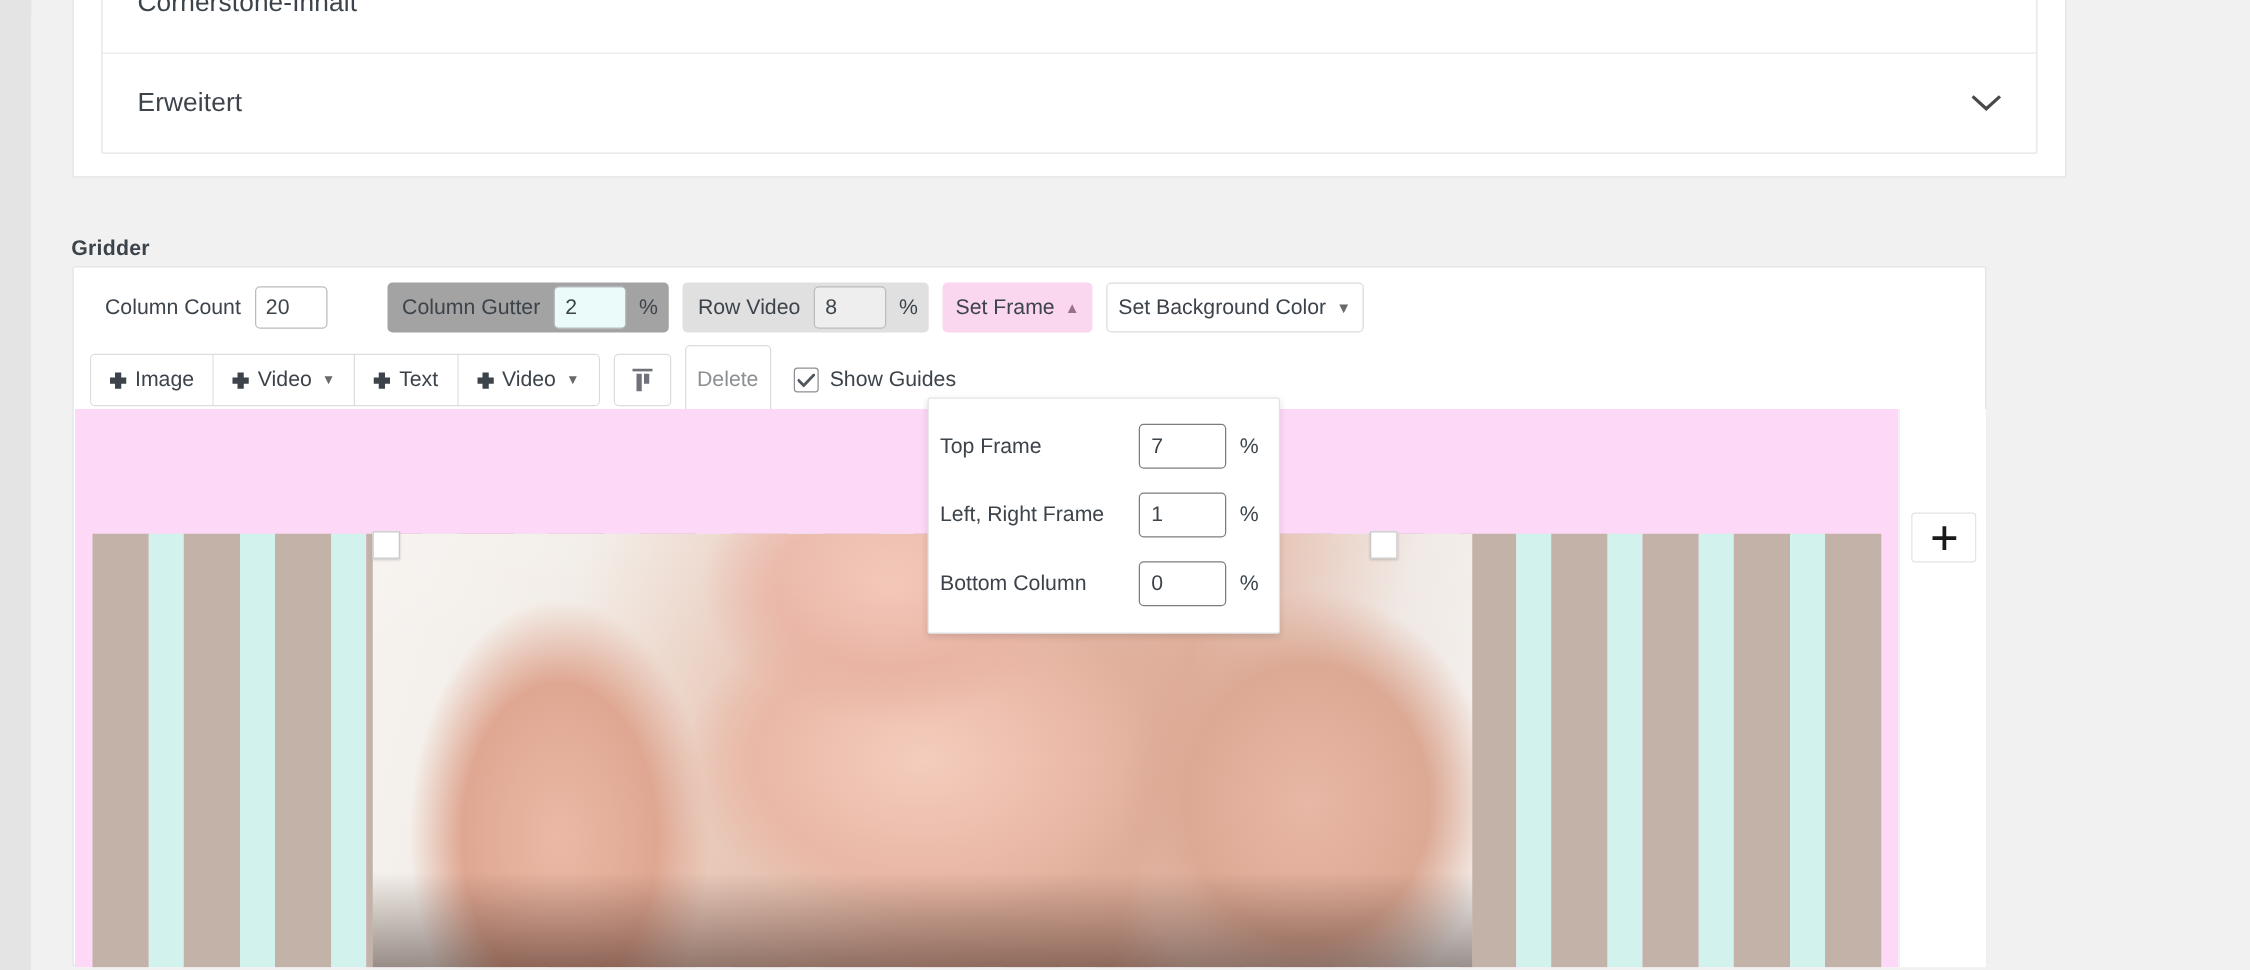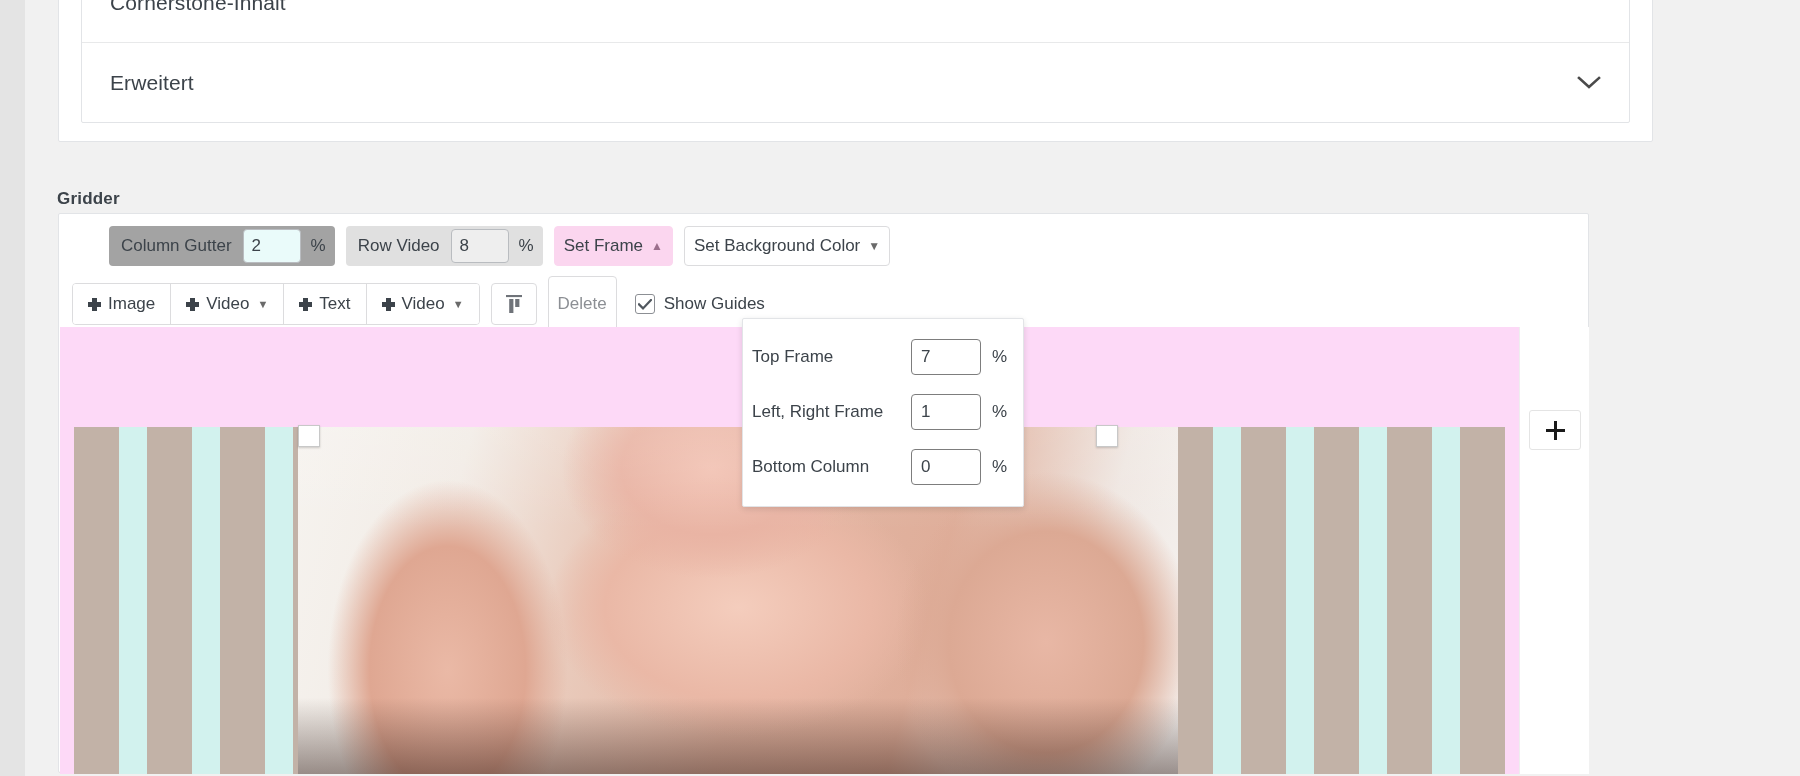--- a/index.html
+++ b/index.html
@@ -337,20 +337,24 @@
 
     </div>
   </div>
 
   <div class="gridder-label">Gridder</div>
 
   <div class="gridder-box">
 
     <div class="tb1">
 
+      <div class="ctl plain">
+        <span class="lbl">Column Count</span>
+        <input class="num" type="text" value="20" style="">
+      </div>
 
       <div class="ctl cyan">
         <span class="lbl">Column Gutter</span>
         <input class="num" type="text" value="2" style="">
         <span class="pct">%</span>
       </div>
 
       <div class="ctl grey">
         <span class="lbl">Row Video</span>
         <input class="num" type="text" value="8" style="">

